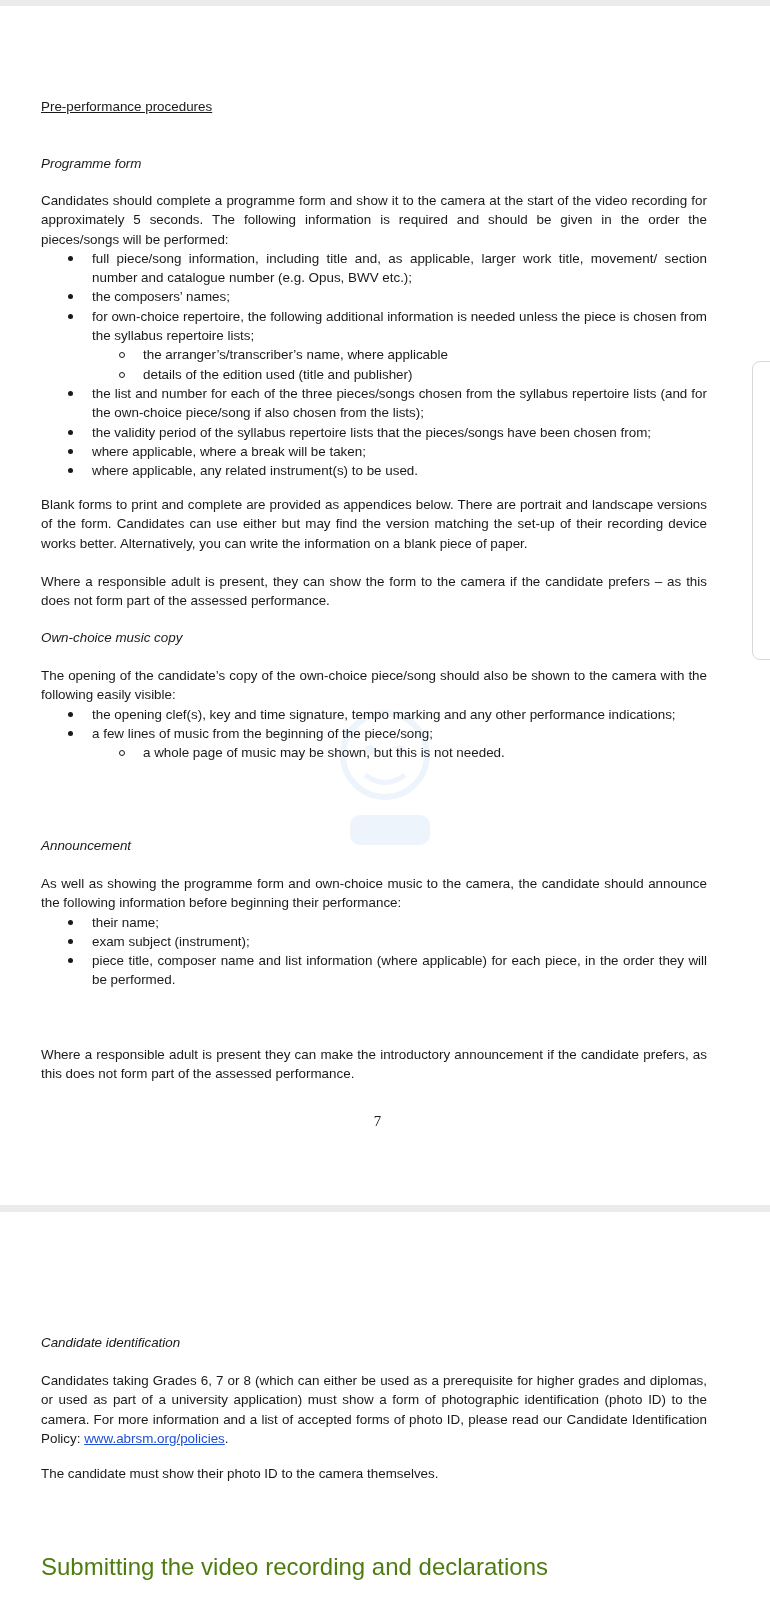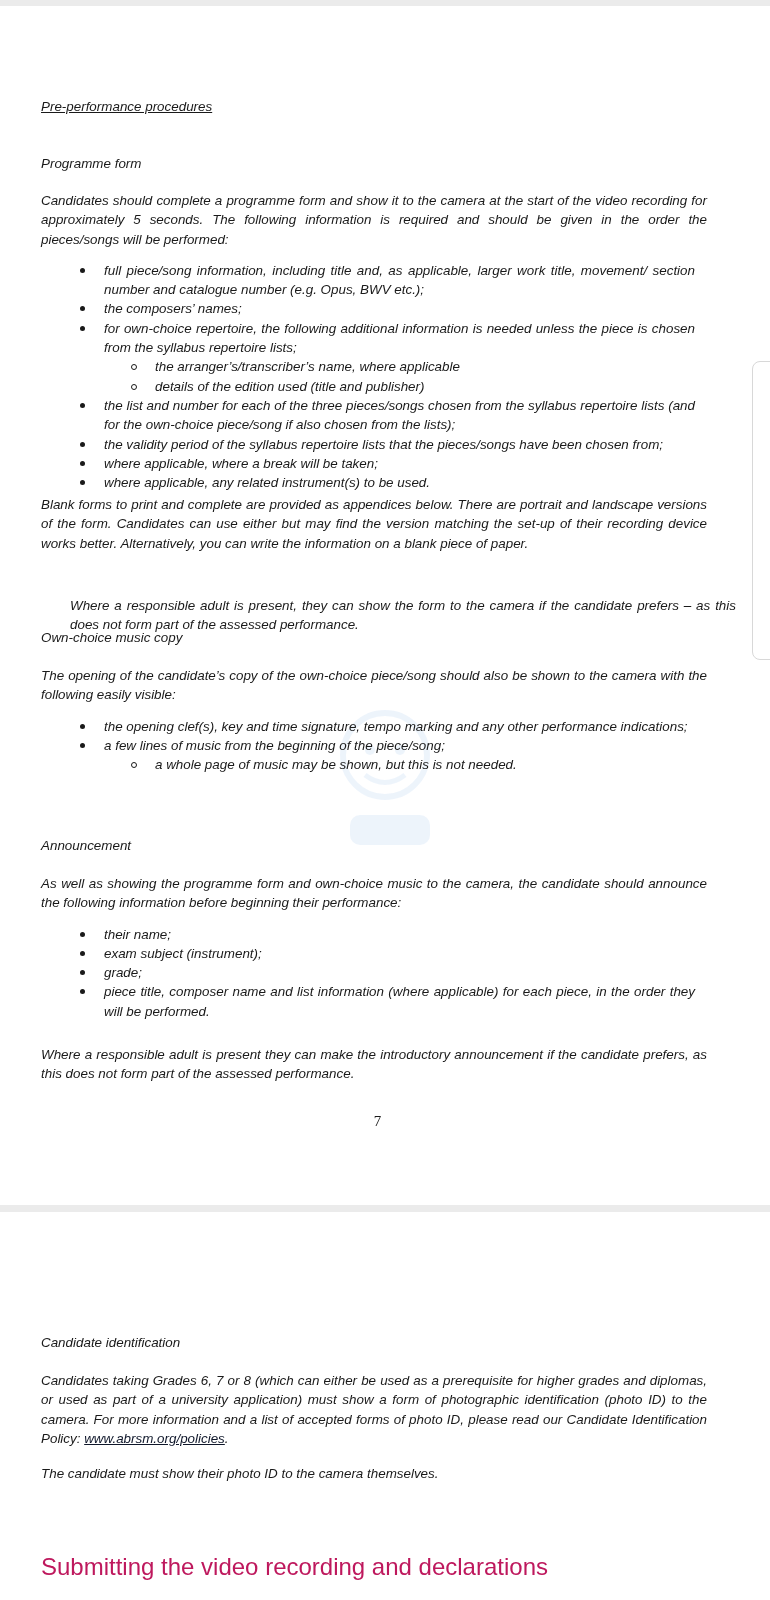--- a/index.html
+++ b/index.html
@@ -13,37 +13,37 @@
   .top-strip { position: absolute; left: 0; top: 0; width: 770px; height: 6px; background: #ebebeb; }
   .page-gap { position: absolute; left: 0; top: 1205px; width: 770px; height: 7px; background: #ebebeb; }
   .side-panel {
     position: absolute; left: 752px; top: 361px; width: 30px; height: 297px;
     border: 1px solid #d8d8d8; border-radius: 8px; background: #fff;
   }
   .watermark {
     position: absolute; left: 320px; top: 700px; width: 130px; height: 160px;
     opacity: 0.08; pointer-events: none;
   }
-  .text-block { position: absolute; left: 41px; width: 666px; font-size: 13.4px; line-height: 19.3px; font-style: italic; }
+  .text-block { position: absolute; left: 41px; width: 666px; font-size: 13.4px; line-height: 19.3px; }
   .just { text-align: justify; }
   .heading-u { text-decoration: underline; }
   .heading-i { font-style: italic; }
-  ul.bullets { margin: 12px; padding: 0; list-style: none; }
+  ul.bullets { margin: 0; padding: 0; list-style: none; }
   ul.bullets > li { position: relative; padding-left: 51px; text-align: justify; }
   ul.bullets > li::before {
     content: ""; position: absolute; left: 27px; top: 7px; width: 5px; height: 5px; border-radius: 50%; background: #1a1a1a;
   }
   ul.sub { margin: 0; padding: 0; list-style: none; }
   ul.sub > li { position: relative; padding-left: 51px; }
   ul.sub > li::before {
     content: ""; position: absolute; left: 27px; top: 7px; width: 4px; height: 4px; border-radius: 50%; border: 1px solid #1a1a1a;
   }
   .page-num { position: absolute; left: 0; width: 755px; text-align: center; top: 1113px; font-family: "Liberation Serif", serif; font-size: 15px; }
-  .big-heading { position: absolute; left: 41px; top: 1553px; font-size: 24px; color: #be185d; }
-  a.link { color: #0f172a; text-decoration: underline; }
+  .big-heading { position: absolute; left: 41px; top: 1553px; font-size: 24px; color: #4d7c0f; }
+  a.link { color: #1d4ed8; text-decoration: underline; }
 </style>
 </head>
 <body>
 
 <div class="top-strip"></div>
 
 <div class="side-panel"></div>
 
 <svg class="watermark" viewBox="0 0 130 160">
   <circle cx="65" cy="55" r="42" fill="none" stroke="#2a7bd6" stroke-width="6"></circle>
@@ -71,21 +71,21 @@
     </li>
     <li>the list and number for each of the three pieces/songs chosen from the syllabus repertoire lists (and for the own-choice piece/song if also chosen from the lists);</li>
     <li>the validity period of the syllabus repertoire lists that the pieces/songs have been chosen from;</li>
     <li>where applicable, where a break will be taken;</li>
     <li>where applicable, any related instrument(s) to be used.</li>
   </ul>
 </div>
 
 <div class="text-block just" style="top:495px;">Blank forms to print and complete are provided as appendices below. There are portrait and landscape versions of the form. Candidates can use either but may find the version matching the set-up of their recording device works better.  Alternatively, you can write the information on a blank piece of paper.</div>
 
-<div class="text-block just" style="top:596px;margin-left:29px;">Where a responsible adult is present, they can show the form to the camera if the candidate prefers – as this does not form part of the assessed performance.</div>
+<div class="text-block just" style="top:572px;">Where a responsible adult is present, they can show the form to the camera if the candidate prefers – as this does not form part of the assessed performance.</div>
 
 <div class="text-block heading-i" style="top:628px;">Own-choice music copy</div>
 
 <div class="text-block" style="top:666px;">
   <p class="just" style="margin:0;">The opening of the candidate’s copy of the own-choice piece/song should also be shown to the camera with the following easily visible:</p>
   <ul class="bullets">
     <li>the opening clef(s), key and time signature, tempo marking and any other performance indications;</li>
     <li>
       <span>a few lines of music from the beginning of the piece/song;</span>
       <ul class="sub">
@@ -95,21 +95,20 @@
   </ul>
 </div>
 
 <div class="text-block heading-i" style="top:836px;">Announcement</div>
 
 <div class="text-block" style="top:874px;">
   <p class="just" style="margin:0;">As well as showing the programme form and own-choice music to the camera, the candidate should announce the following information before beginning their performance:</p>
   <ul class="bullets">
     <li>their name;</li>
     <li>exam subject (instrument);</li>
-    <li>grade;</li>
     <li>piece title, composer name and list information (where applicable) for each piece, in the order they will be performed.</li>
   </ul>
 </div>
 
 <div class="text-block just" style="top:1045px;">Where a responsible adult is present they can make the introductory announcement if the candidate prefers, as this does not form part of the assessed performance.</div>
 
 <div class="page-num">7</div>
 
 <div class="page-gap"></div>
 

